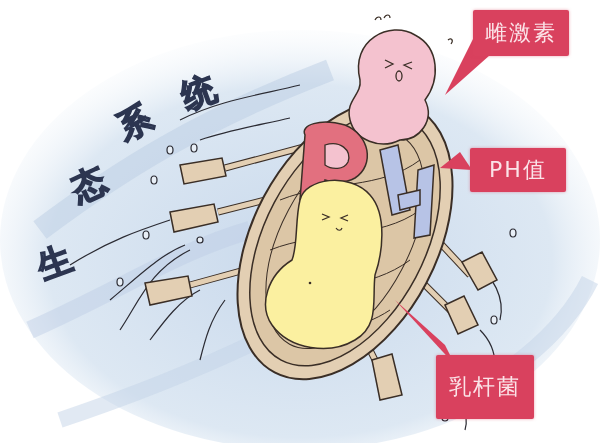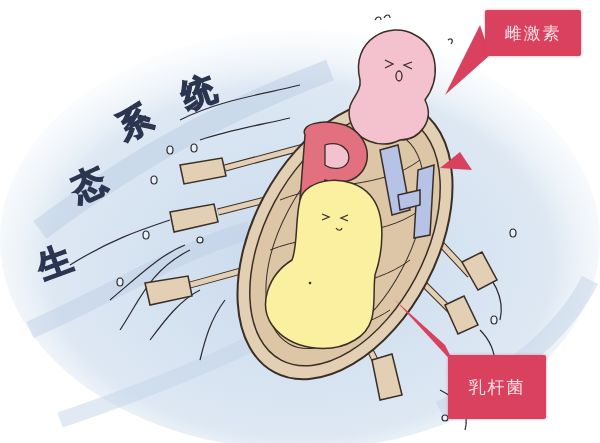--- a/index.html
+++ b/index.html
@@ -8,24 +8,23 @@
     background: #ffffff;
     font-family: "DejaVu Sans", sans-serif;
   }
   svg.art { position: absolute; left: 0; top: 0; }
   .callout {
     position: absolute;
     background: #d9415e;
     color: #fbe3e8;
     display: flex; align-items: center; justify-content: center;
     font-family: "DejaVu Sans", sans-serif;
-    font-size: 17px; letter-spacing: 2px;
+    font-size: 22px; letter-spacing: 2px;
     border-radius: 2px;
     box-shadow: 0 0 3px rgba(217,65,94,0.5);
-    margin-left: 12px;
   }
   .eco-text {
     position: absolute;
     font-family: "DejaVu Sans", sans-serif;
     font-weight: bold;
     color: #8fa4c8;
     -webkit-text-stroke: 1.5px #2c3550;
     font-size: 34px;
   }
 </style>
@@ -148,16 +147,19 @@
   </svg>
 
   <div class="eco-text" style="left:38px;top:240px;transform:rotate(-20deg);">生</div>
   <div class="eco-text" style="left:72px;top:162px;transform:rotate(-25deg);">态</div>
   <div class="eco-text" style="left:118px;top:100px;transform:rotate(-25deg);">系</div>
   <div class="eco-text" style="left:182px;top:70px;transform:rotate(-20deg);">统</div>
 
   <div class="callout" style="left:473px;top:10px;width:96px;height:46px;">
     <span>雌激素</span>
   </div>
+  <div class="callout" style="left:470px;top:148px;width:96px;height:44px;">
+    <span>PH值</span>
+  </div>
   <div class="callout" style="left:436px;top:355px;width:98px;height:64px;">
     <span>乳杆菌</span>
   </div>
 </div>
 
 </body></html>

